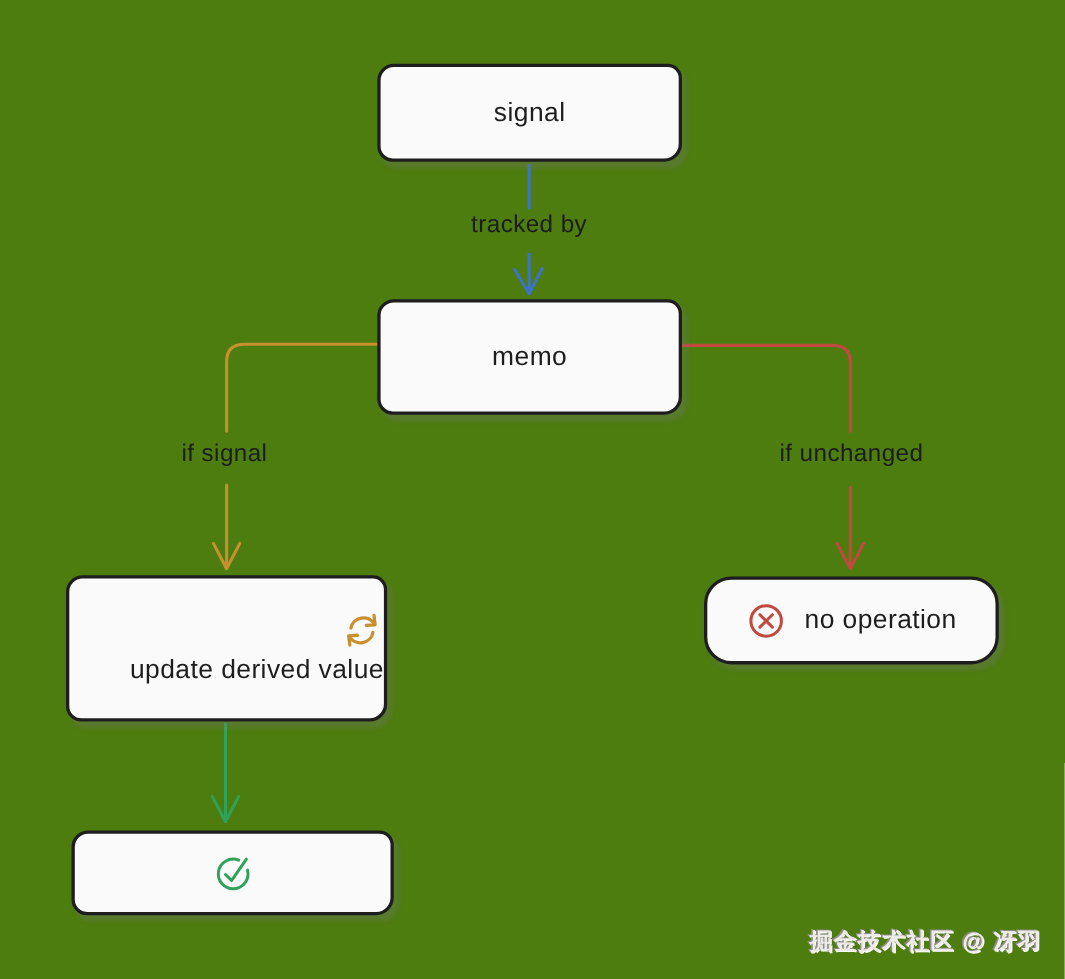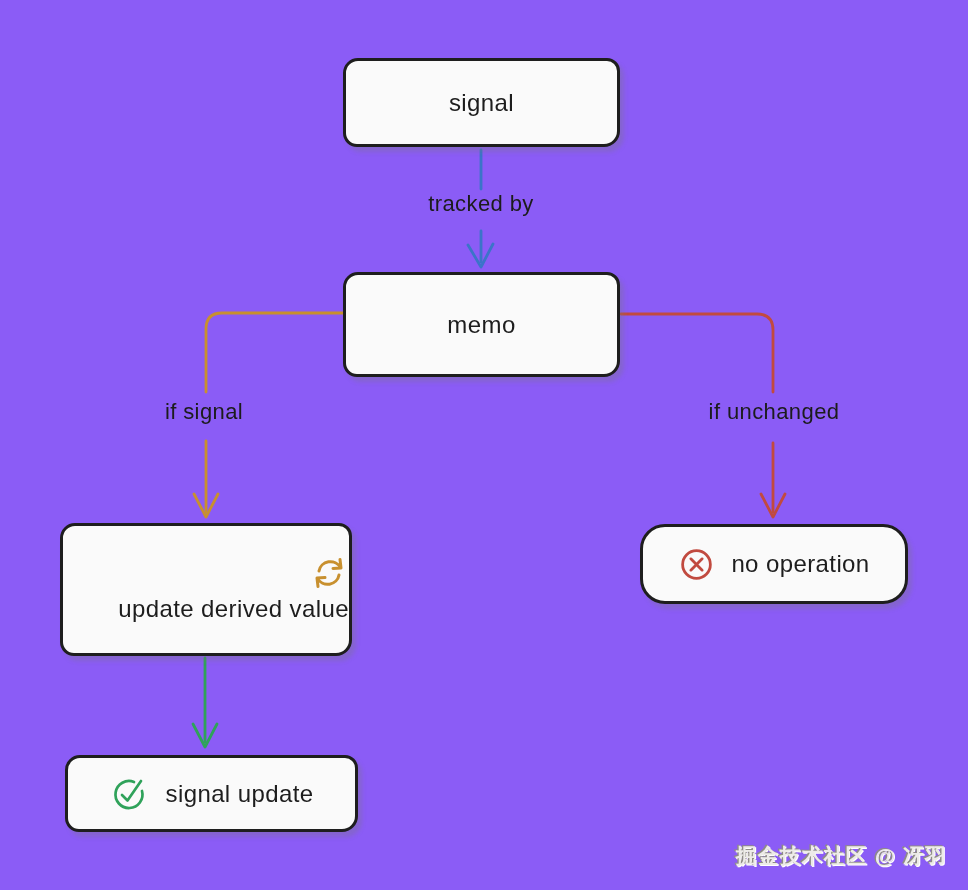--- a/index.html
+++ b/index.html
@@ -4,21 +4,21 @@
 <style>
   html, body {
     margin: 0;
     padding: 0;
     background: #ffffff;
   }
   .canvas {
     position: relative;
     width: 968px;
     height: 890px;
-    background: #8b5cf6;
+    background: #4d7c0f;
     font-family: "Liberation Sans", sans-serif;
     overflow: hidden;
   }
   .edges-svg {
     position: absolute;
     inset: 0;
     width: 968px;
     height: 890px;
     pointer-events: none;
   }
@@ -126,21 +126,20 @@
     <span>no operation</span>
   </div>
 
   <div class="node node-signal-update">
     <span class="icon">
       <svg width="38" height="38" viewBox="0 0 38 38" fill="none" stroke-width="2.7" stroke-linecap="round" stroke-linejoin="round" stroke="#2fa25a">
         <path d="M24 7 A 13.5 13.5 0 1 0 32 16"></path>
         <path d="M12 20 L17.5 25.5 L31 6"></path>
       </svg>
     </span>
-    <span>signal update</span>
   </div>
 
   <div class="edge-label label-tracked-by">tracked by</div>
   <div class="edge-label label-if-changed">if signal</div>
   <div class="edge-label label-if-unchanged">if unchanged</div>
 
   <div class="watermark">掘金技术社区 @ 冴羽</div>
 
 </div>
 

